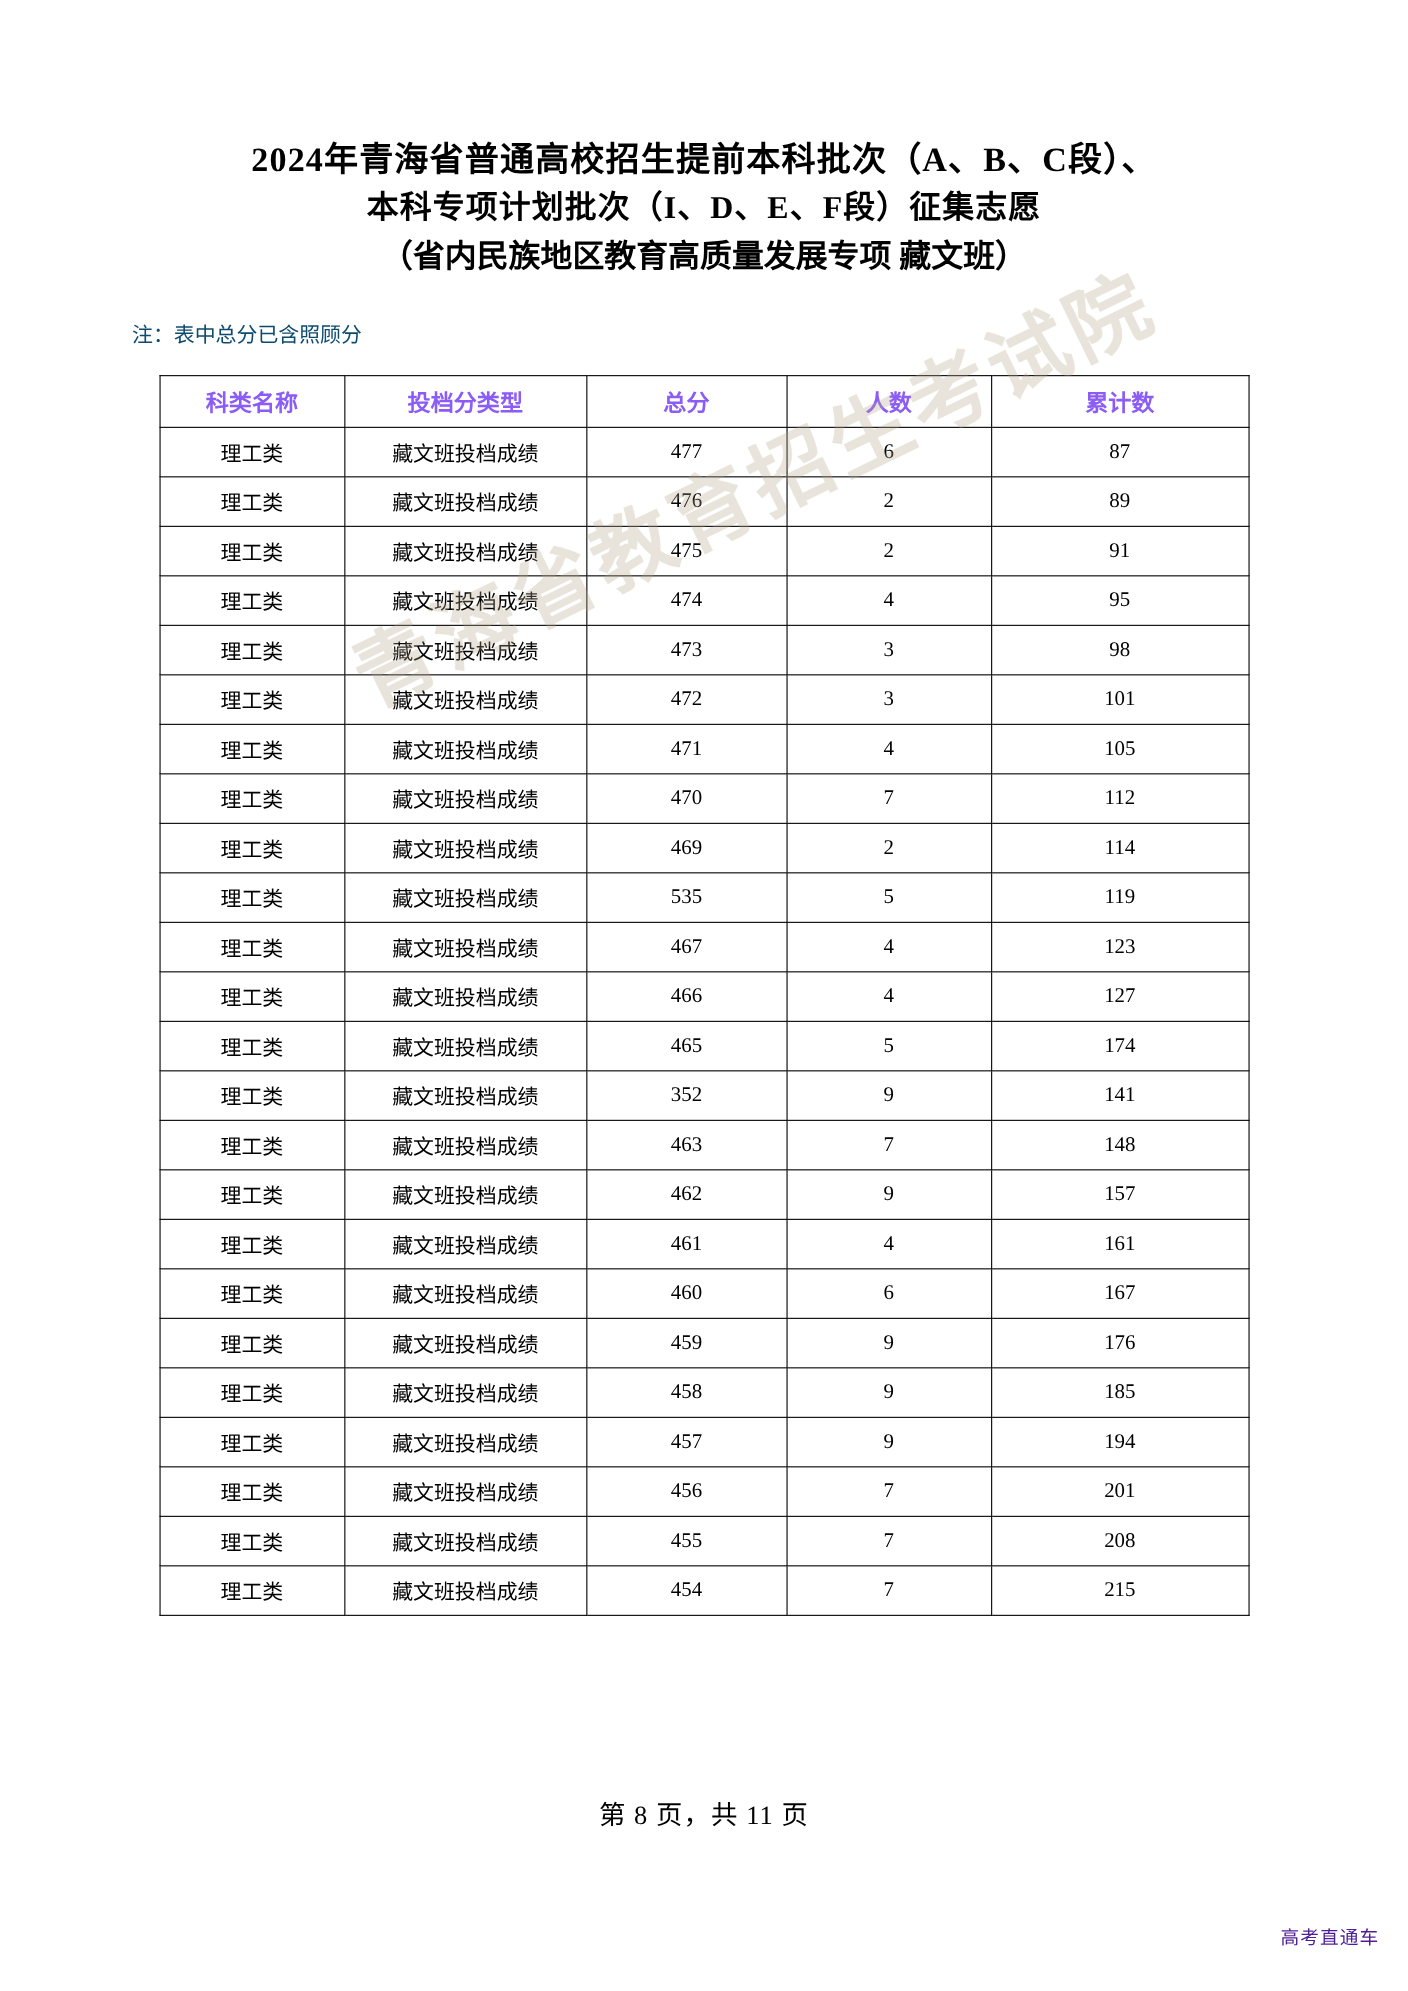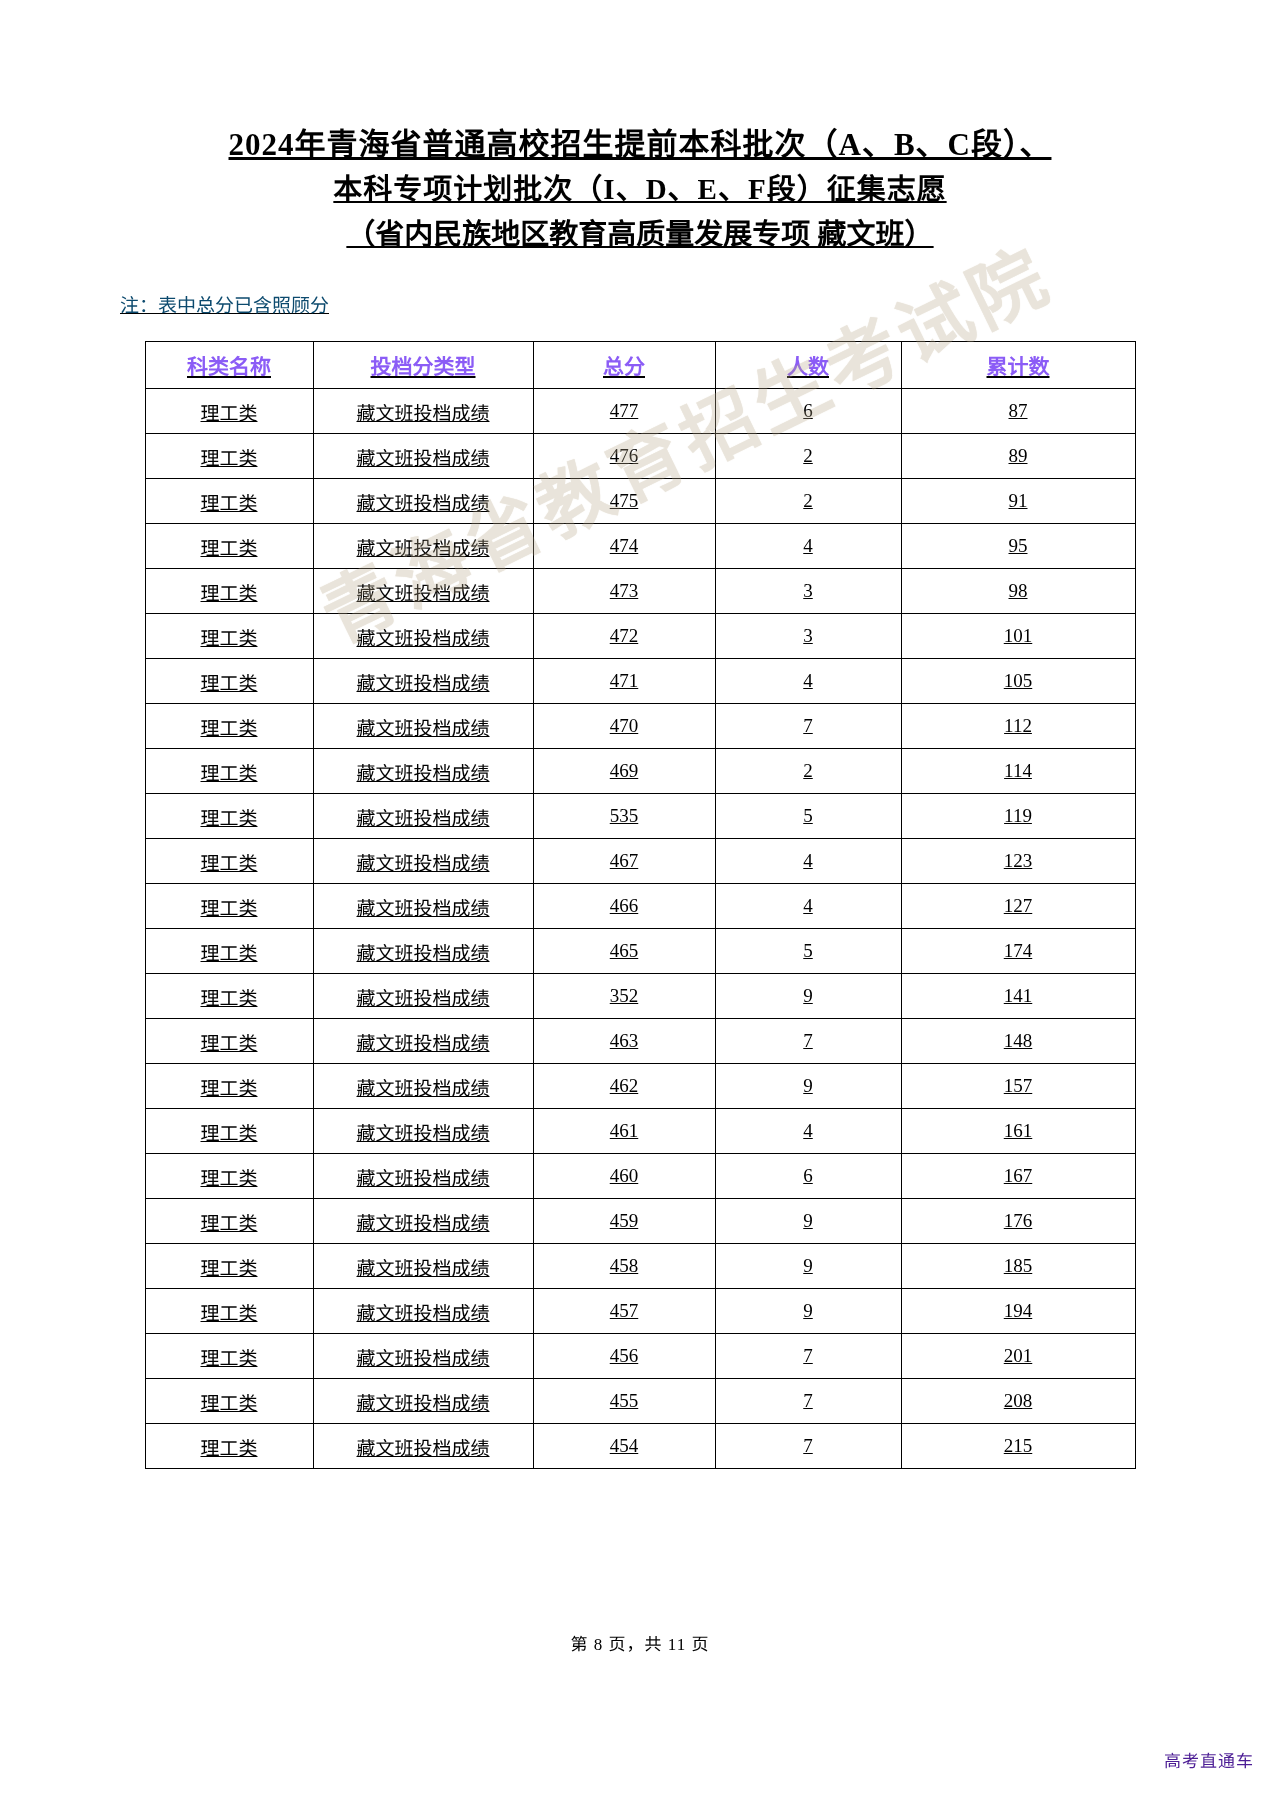--- a/index.html
+++ b/index.html
@@ -14,21 +14,20 @@
     color: #000000;
     position: relative;
     overflow: hidden;
   }
 
   .page {
     position: relative;
     width: 1280px;
     height: 1810px;
     box-sizing: border-box;
-    text-decoration: underline;
   }
 
   .title-block {
     text-align: center;
     padding-top: 122px;
   }
   .title-line {
     font-size: 31px;
     font-weight: bold;
     line-height: 45px;
@@ -89,21 +88,21 @@
   col.c3 { width: 182px; }
   col.c4 { width: 186px; }
   col.c5 { width: 234px; }
 
   .footer {
     position: absolute;
     left: 0;
     right: 0;
     top: 1630px;
     text-align: center;
-    font-size: 17px;
+    font-size: 24px;
     letter-spacing: 1px;
   }
 
   .corner-brand {
     position: absolute;
     right: 26px;
     top: 1747px;
     font-size: 17px;
     color: #4c1d95;
     letter-spacing: 1px;

